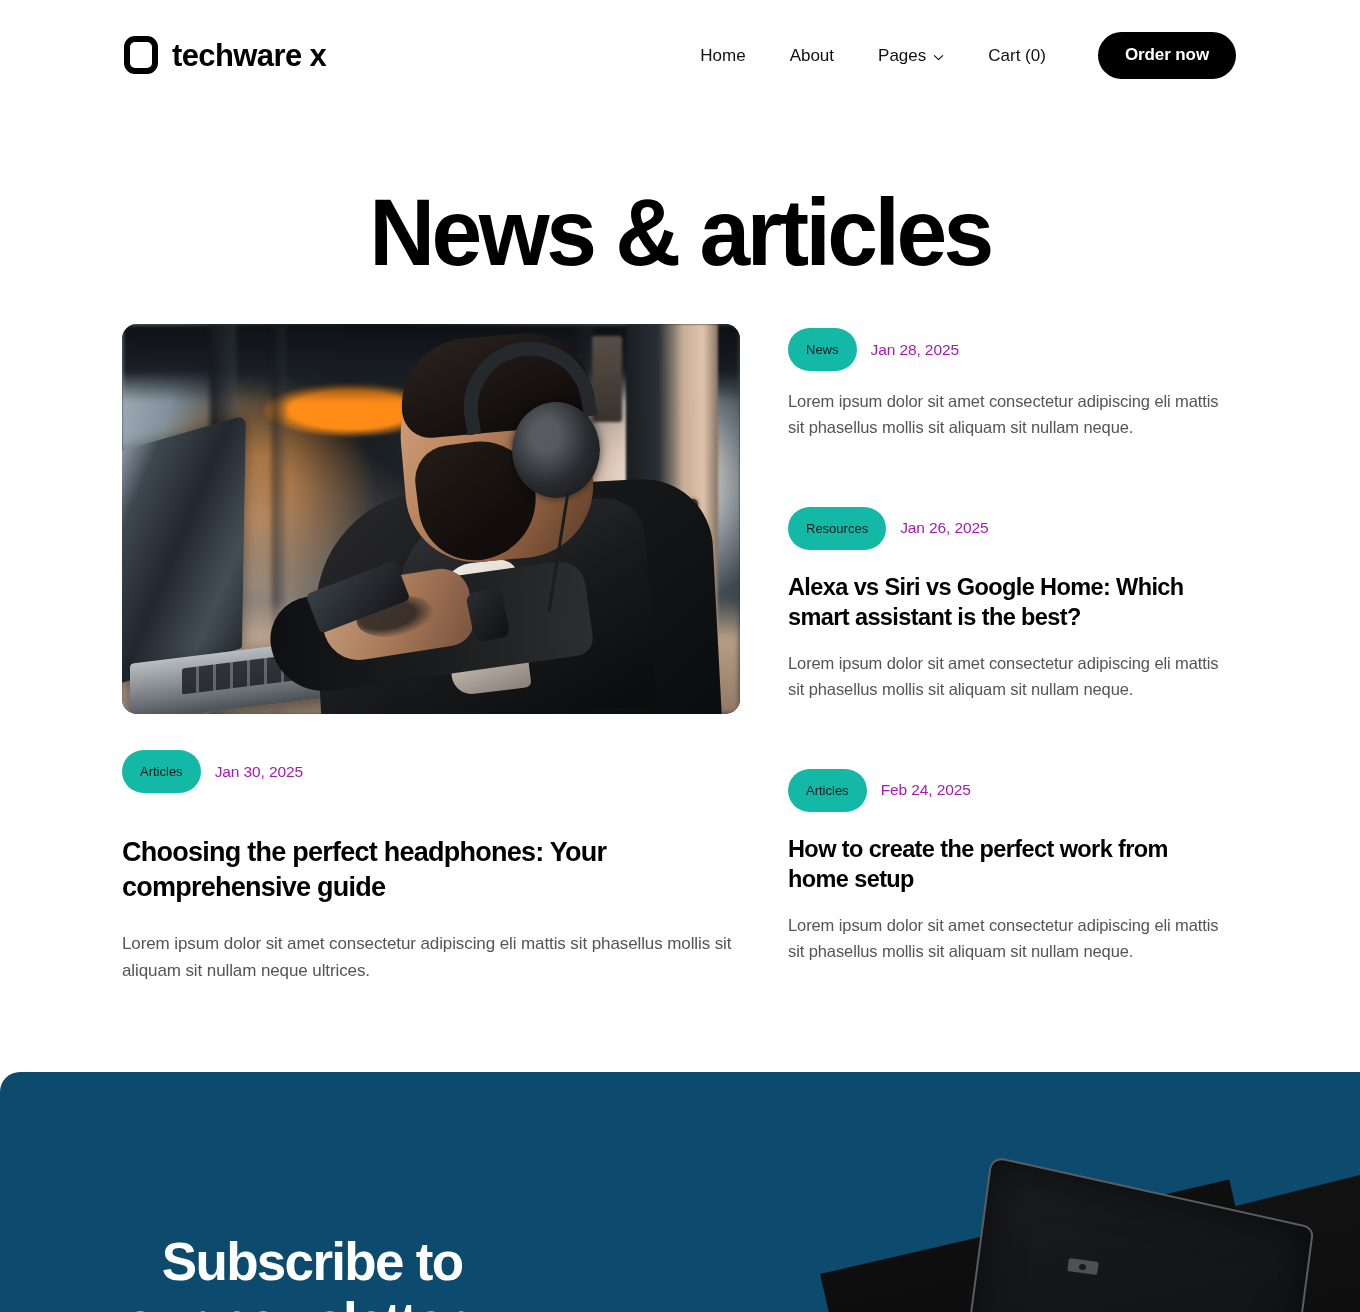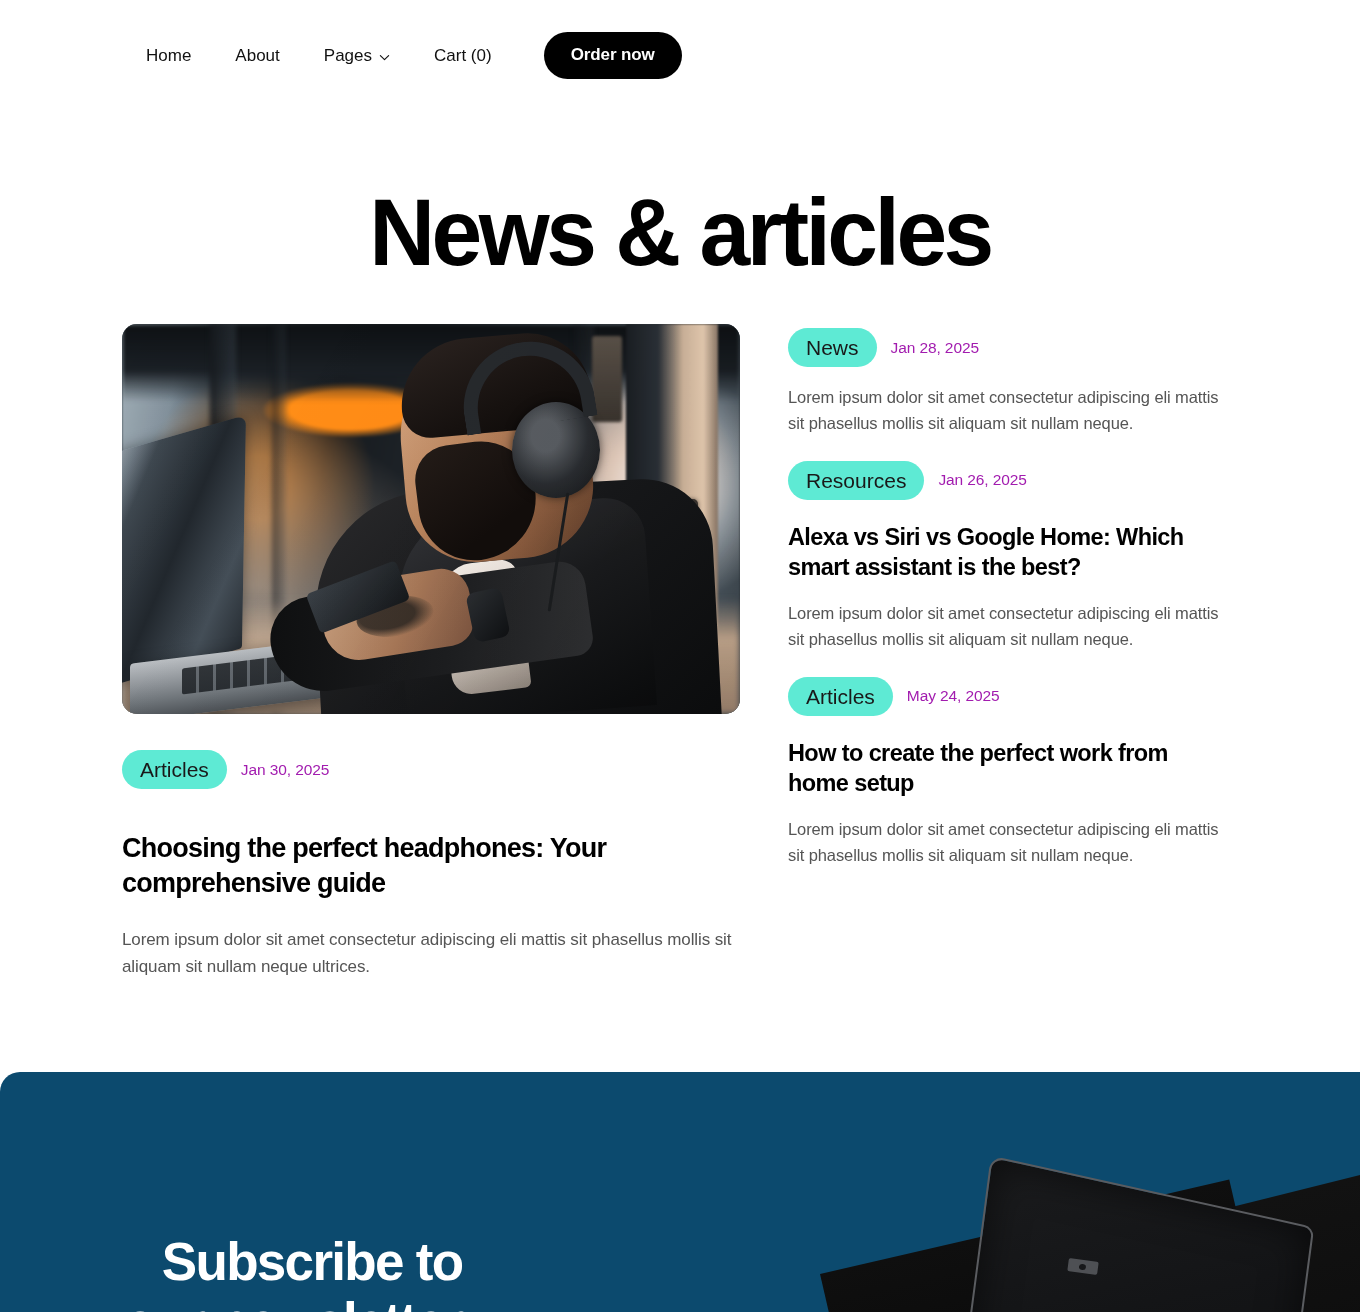--- a/index.html
+++ b/index.html
@@ -128,24 +128,24 @@
   .col-left  { width: 618px; flex: none; }
   .col-right { width: 440px; flex: none; padding-top: 4px; }
 
   
   .meta {
     display: flex;
     align-items: center;
     gap: 14px;
   }
   .badge {
-    background: #5eead4;
+    background: #14b8a6;
     border-radius: 999px;
-    padding: 9px 18px;
-    font-size: 21px;
+    padding: 15px 18px;
+    font-size: 13px;
     color: #191919;
     line-height: 1;
     white-space: nowrap;
   }
   .date {
     font-size: 15.5px;
     color: #a21caf;
     letter-spacing: -0.1px;
     white-space: nowrap;
   }
@@ -175,21 +175,21 @@
     font-size: 27px;
     line-height: 1.28;
   }
   .featured .art-desc {
     margin-top: 27px;
     font-size: 17px;
     line-height: 1.57;
   }
 
   
-  .side-item + .side-item { margin-top: 24px; }
+  .side-item + .side-item { margin-top: 66px; }
   .side-item .art-title {
     margin-top: 22px;
     font-size: 23.5px;
     line-height: 1.3;
     letter-spacing: -0.6px;
   }
   .side-item .art-desc {
     margin-top: 17px;
     font-size: 16.5px;
     line-height: 1.6;
@@ -450,20 +450,24 @@
     background: #17181a; border-radius: 50%;
   }
 </style>
 </head>
 <body>
 
 <div class="page">
 
   <header class="site-header">
 
+    <a class="brand" href="#">
+      <span class="brand-mark"></span>
+      <span class="brand-name">techware x</span>
+    </a>
 
     <nav class="main-nav">
       <a class="nav-link" href="#">
         <span>Home</span>
       </a>
       <a class="nav-link" href="#">
         <span>About</span>
       </a>
       <a class="nav-link" href="#">
         <span>Pages</span>
@@ -546,21 +550,21 @@
           <span class="badge">Resources</span>
           <span class="date">Jan 26, 2025</span>
         </div>
         <h3 class="art-title">Alexa vs Siri vs Google Home: Which smart assistant is the best?</h3>
         <p class="art-desc">Lorem ipsum dolor sit amet consectetur adipiscing eli mattis sit phasellus mollis sit aliquam sit nullam neque.</p>
       </article>
 
       <article class="side-item">
         <div class="meta">
           <span class="badge">Articles</span>
-          <span class="date">May 24, 2025</span>
+          <span class="date">Feb 24, 2025</span>
         </div>
         <h3 class="art-title">How to create the perfect work from home setup</h3>
         <p class="art-desc">Lorem ipsum dolor sit amet consectetur adipiscing eli mattis sit phasellus mollis sit aliquam sit nullam neque.</p>
       </article>
 
     </div>
   </section>
 
   <section class="subscribe">
     <div class="device-art">

